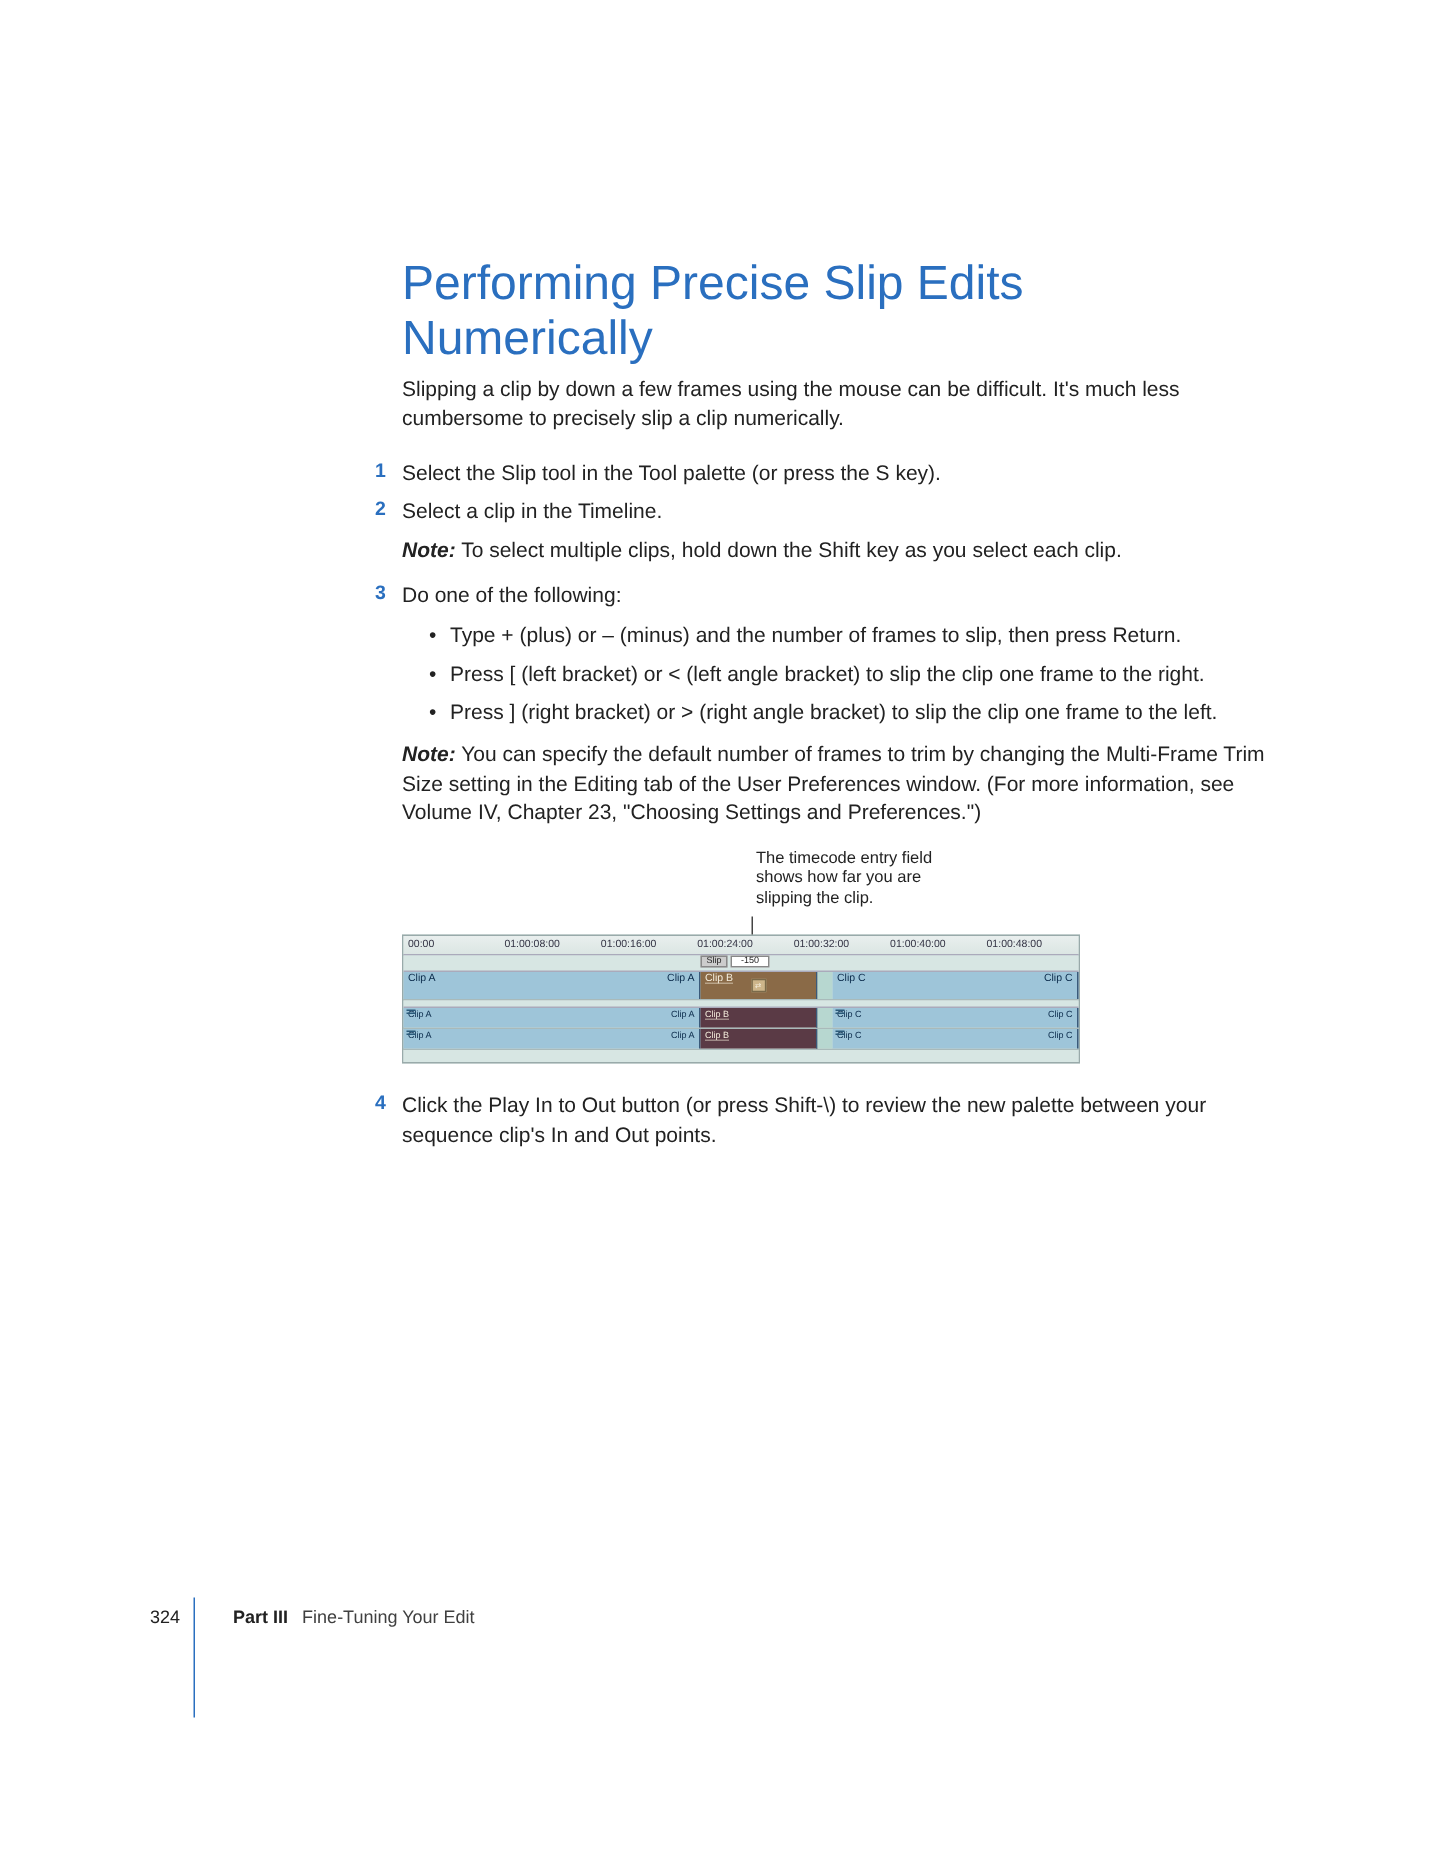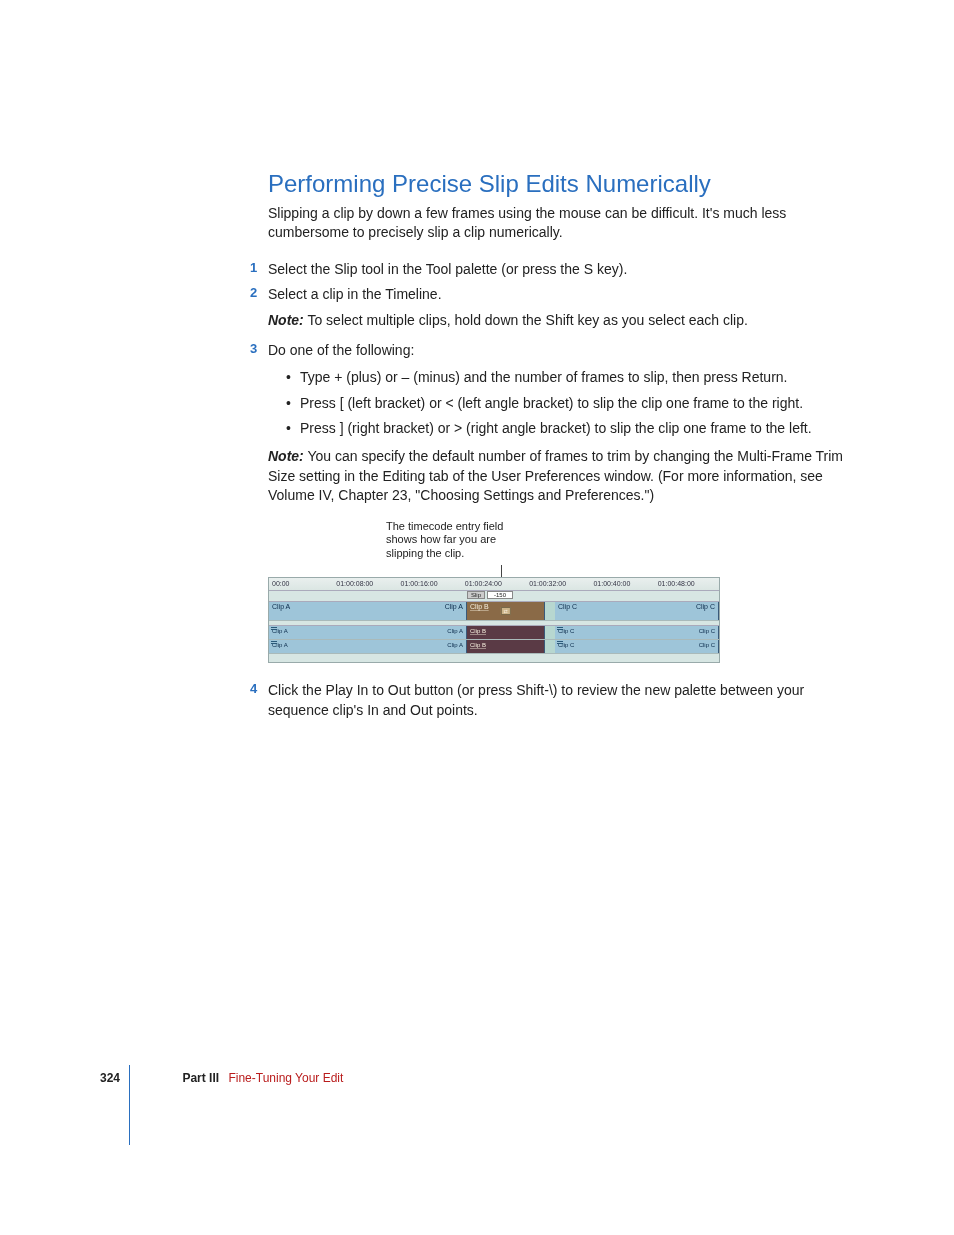--- a/index.html
+++ b/index.html
@@ -23,21 +23,21 @@
     position: absolute;
     left: 129px;
     top: 1065px;
     bottom: 90px;
     width: 1px;
     background: #2a6fbf;
   }
   h2.heading {
     color: #2a6fbf;
     font-weight: 400;
-    font-size: 24px;
+    font-size: 32px;
     margin: 0 0 6px 133px;
   }
   .body-text {
     margin: 0 0 18px 133px;
     line-height: 1.35;
   }
   .subhead {
     font-weight: 700;
     margin: 0 0 6px 133px;
   }
@@ -80,21 +80,21 @@
     content: "•";
     position: absolute;
     left: 0;
     top: 0;
   }
   .figure-wrap {
     margin: 14px 0 18px 133px;
   }
   .callout-row {
     display: flex;
-    justify-content: center;
+    justify-content: flex-end;
     margin-right: 200px;
   }
   .callout {
     font-size: 11px;
     line-height: 1.25;
     width: 150px;
     margin-bottom: 4px;
   }
   .leader {
     position: relative;
@@ -174,23 +174,23 @@
     content:""; position:absolute; left:2px; top:1px; width:6px; height:1px; background:#2b5a7a;
   }
   .small .wave::after { top:3px; }
   .spacer { height: 4px; background: #d7e6e3; border-bottom: 1px solid #aab; }
   .footer {
     position: absolute;
     left: 100px;
     bottom: 150px;
     font-size: 12px;
   }
-  .footer .pn { font-weight: 700; margin-right: 59px; }
+  .footer .pn { font-weight: 400; margin-right: 32px; }
   .footer .part { font-weight: 700; }
-  .footer .section { color: #b91c1c; margin-left: 6px; }
+  .footer .section { color: #404040; margin-left: 6px; }
 </style>
 </head>
 <body>
 
 <div class="page">
   <div class="vline"></div>
 
   <h2 class="heading">Performing Precise Slip Edits Numerically</h2>
   <p class="body-text">Slipping a clip by down a few frames using the mouse can be difficult. It's much less cumbersome to precisely slip a clip numerically.</p>
 

